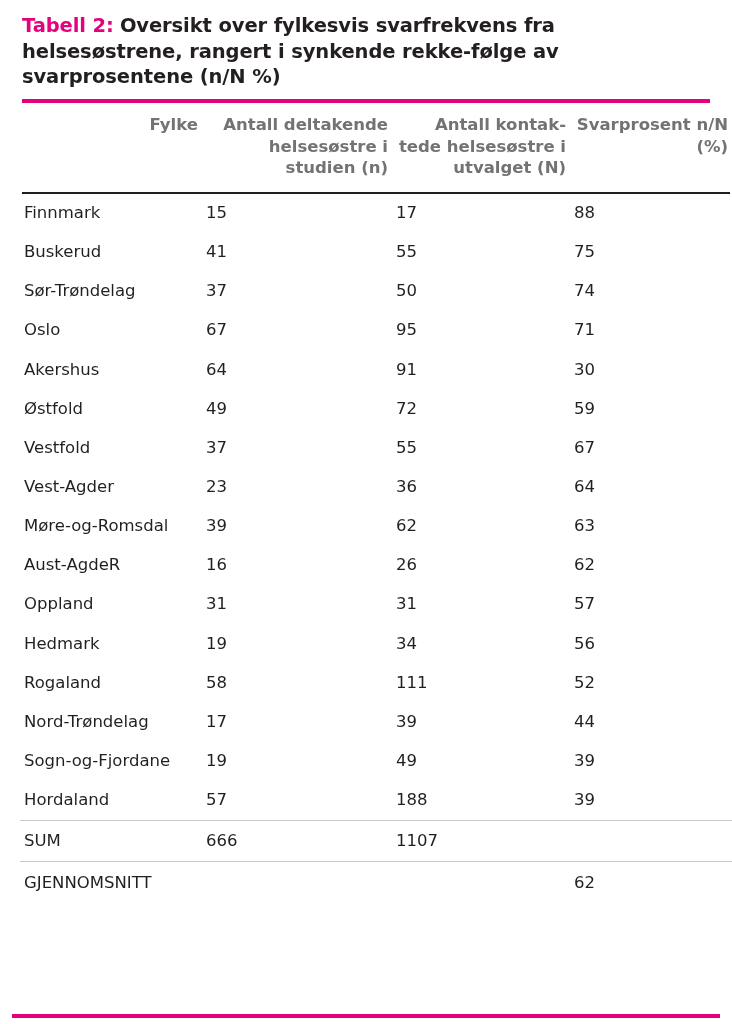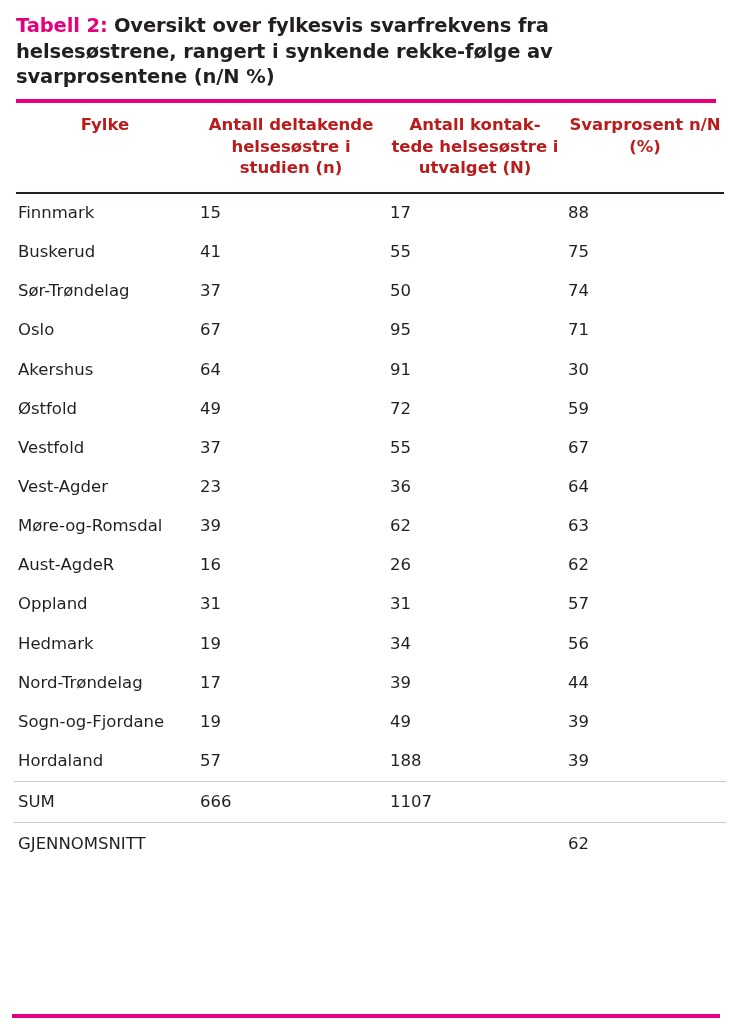--- a/index.html
+++ b/index.html
@@ -12,21 +12,21 @@
     background: #ffffff;
     font-family: "DejaVu Sans", sans-serif;
     color: #231f20;
     overflow: hidden;
   }
   .table-figure {
     position: relative;
     width: 732px;
     height: 1024px;
     box-sizing: border-box;
-    padding: 0 14px;
+    padding: 0 20px;
   }
   .caption {
     font-size: 19.5px;
     line-height: 1.32;
     color: #231f20;
     padding: 13px 2px 9px 2px;
     letter-spacing: -0.1px;
   }
   .caption .caption-label {
     color: #e5007d;
@@ -53,25 +53,25 @@
     left: 10px;
     right: 10px;
     bottom: 6px;
   }
   table.data {
     width: 100%;
     border-collapse: collapse;
     table-layout: fixed;
   }
   table.data th {
-    text-align: center;
+    text-align: right;
     vertical-align: top;
     font-size: 16.5px;
     font-weight: bold;
-    color: #b91c1c;
+    color: #737373;
     padding: 11px 4px 13px 4px;
     line-height: 1.30;
   }
   table.data td {
     text-align: left;
     vertical-align: top;
     font-size: 16.5px;
     font-weight: normal;
     color: #231f20;
     padding: 10.5px 4px 10.5px 4px;
@@ -198,20 +198,26 @@
         <td>31</td>
         <td>57</td>
       </tr>
       <tr>
         <td>Hedmark</td>
         <td>19</td>
         <td>34</td>
         <td>56</td>
       </tr>
       <tr>
+        <td>Rogaland</td>
+        <td>58</td>
+        <td>111</td>
+        <td>52</td>
+      </tr>
+      <tr>
         <td>Nord-Trøndelag</td>
         <td>17</td>
         <td>39</td>
         <td>44</td>
       </tr>
       <tr>
         <td>Sogn-og-Fjordane</td>
         <td>19</td>
         <td>49</td>
         <td>39</td>

